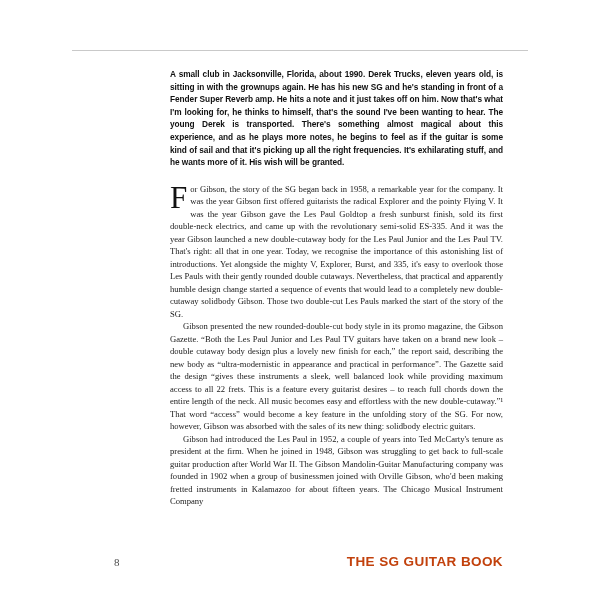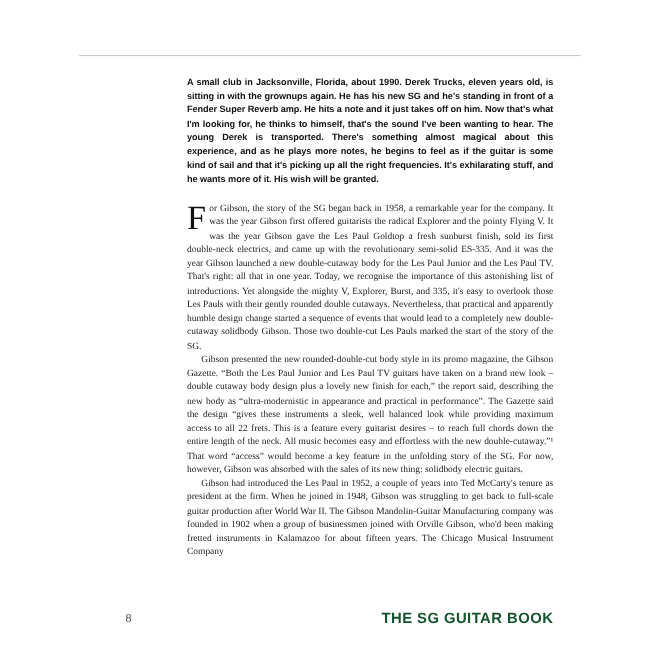--- a/index.html
+++ b/index.html
@@ -84,21 +84,21 @@
     color: #4a4a4a;
   }
   .runhead {
     position: absolute;
     right: 97px;
     top: -2px;
     font-family: "Liberation Sans", sans-serif;
     font-weight: bold;
     font-size: 13.5px;
     letter-spacing: 0.4px;
-    color: #14532d;
+    color: #c2410c;
   }
 </style>
 </head>
 <body>
 
 <div class="page">
 
   <div class="top-rule"></div>
 
   <div class="content">

